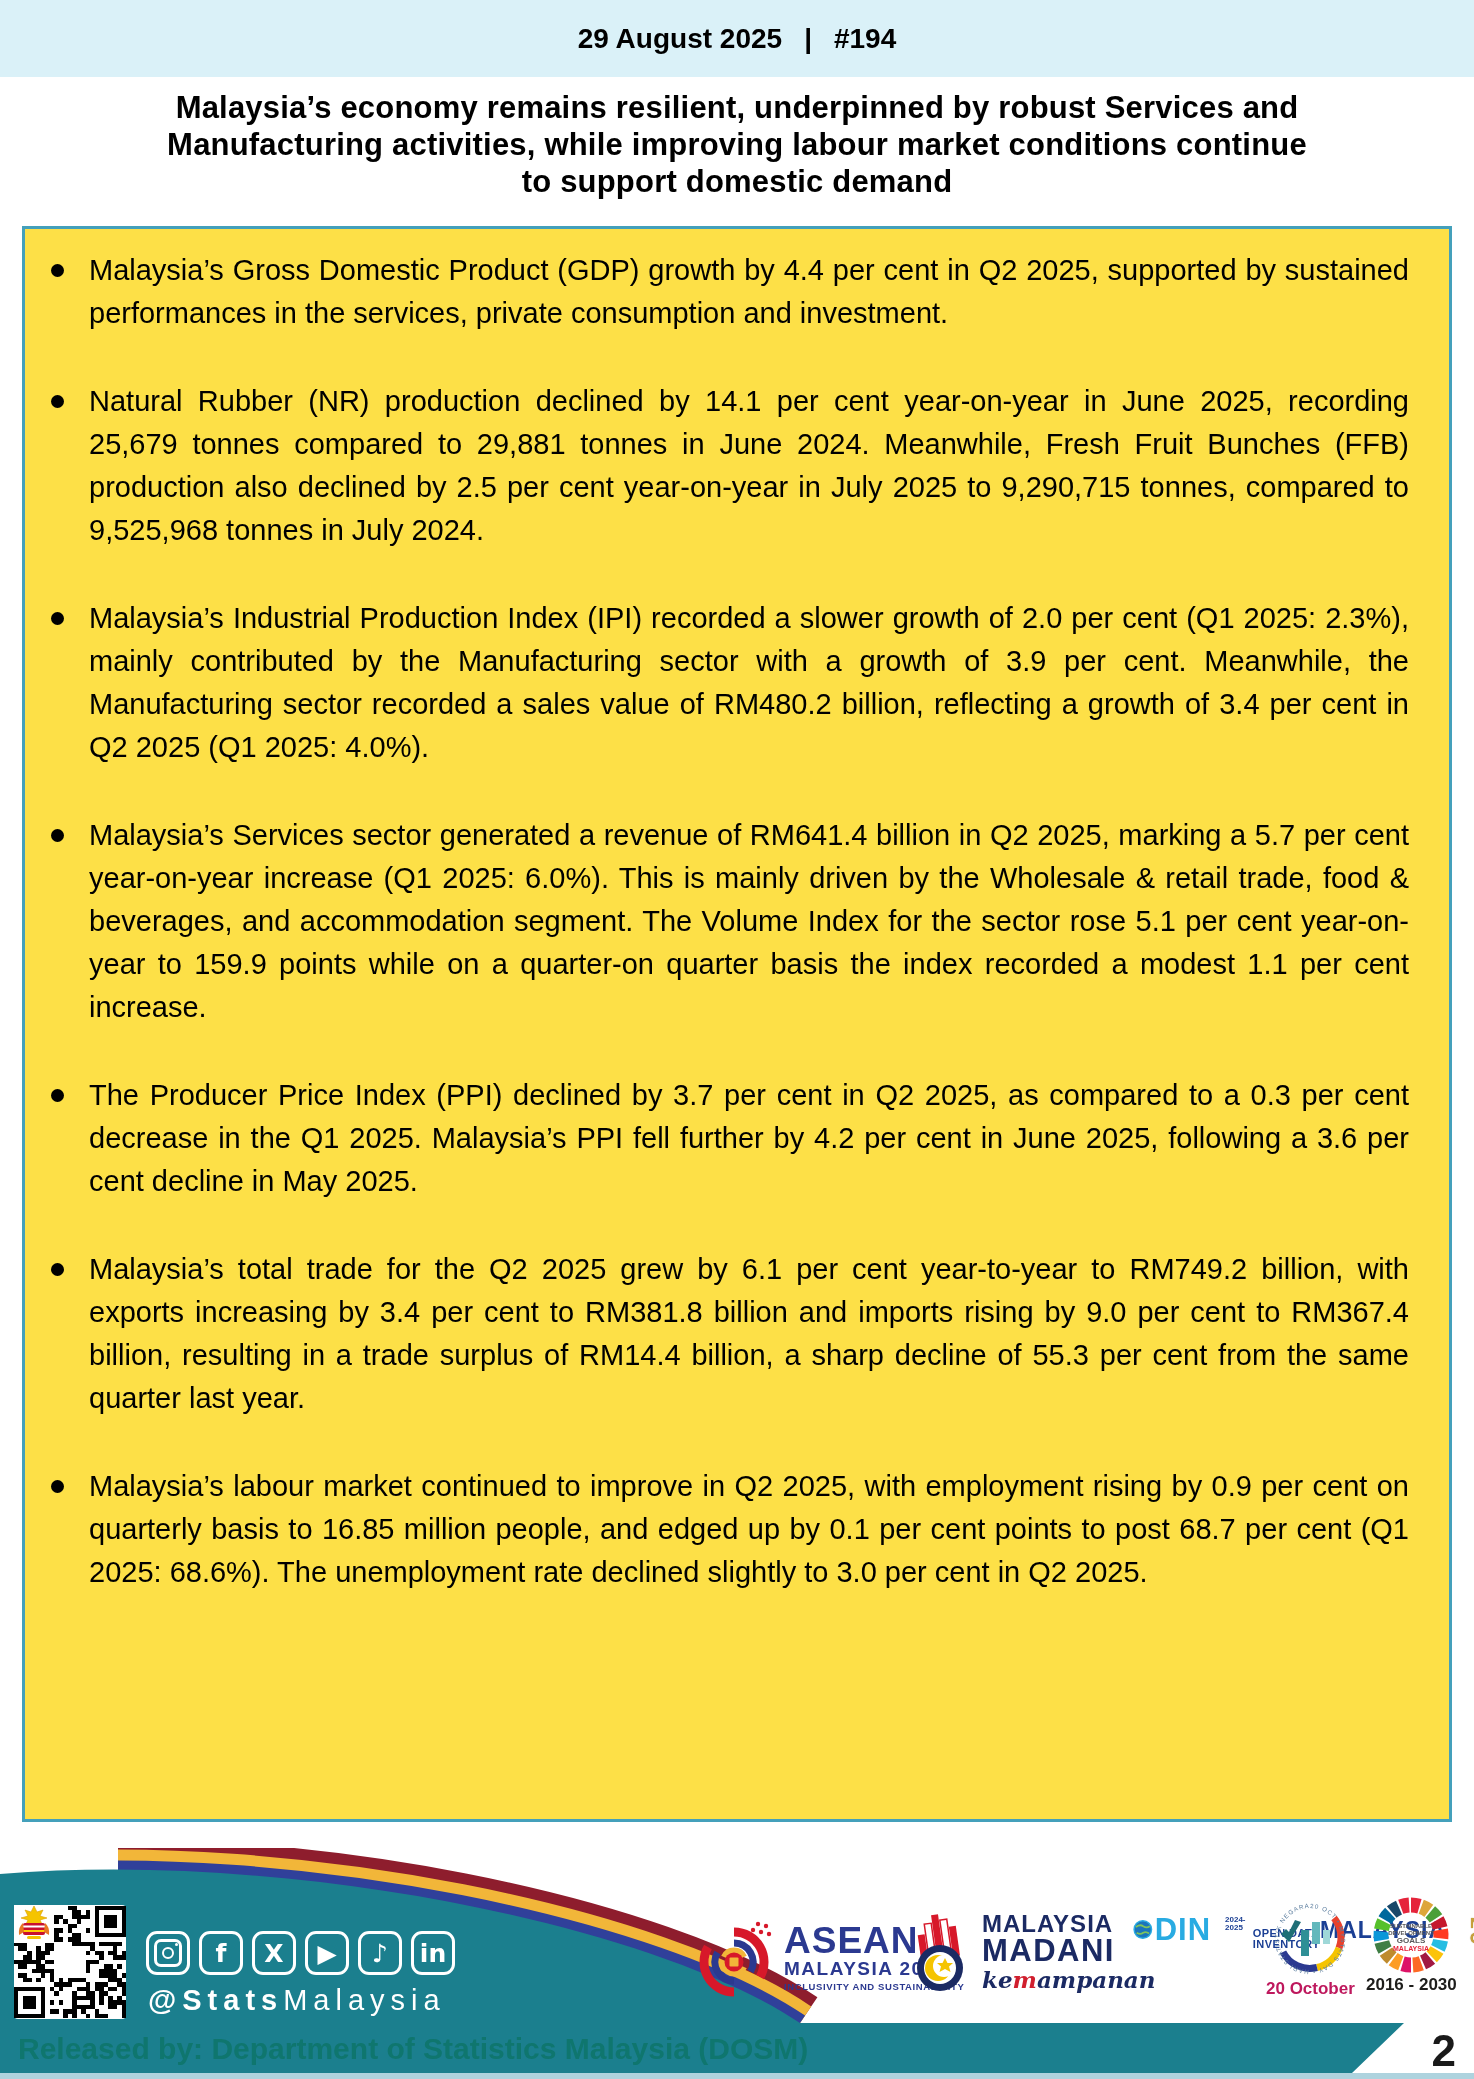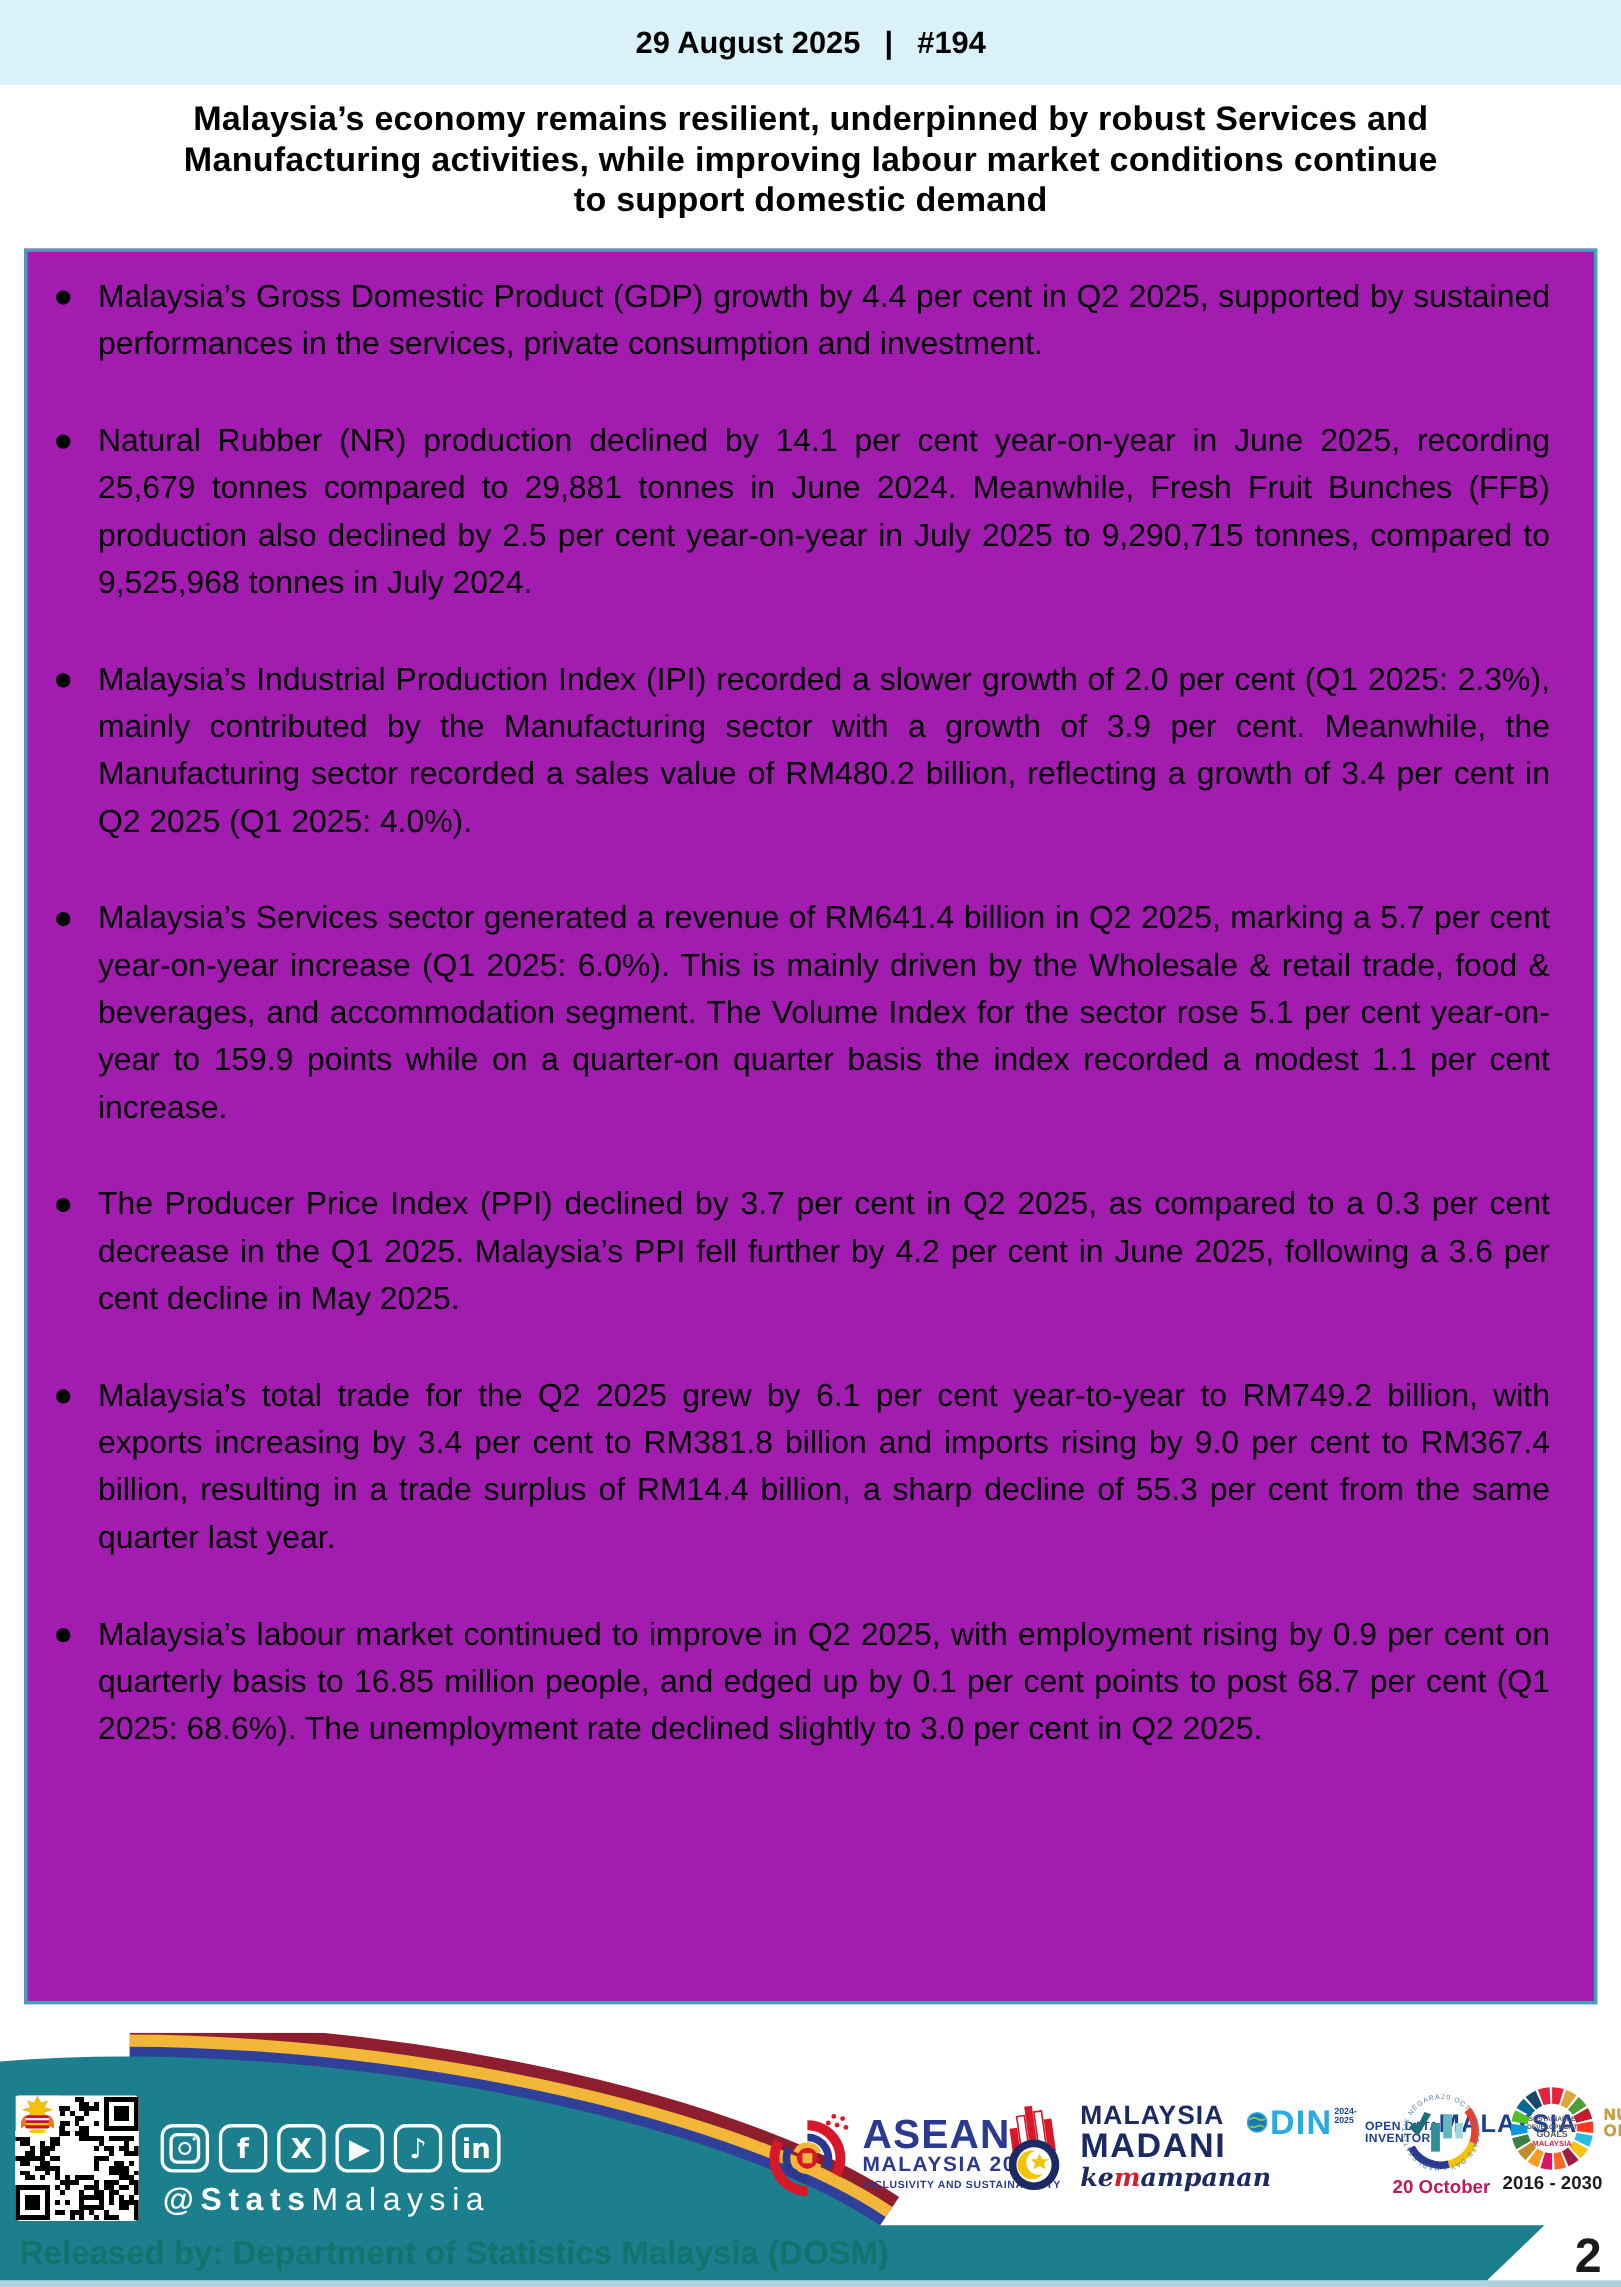--- a/index.html
+++ b/index.html
@@ -13,21 +13,21 @@
     height:77px;background:#daf1f8;display:flex;align-items:center;justify-content:center;
     font-weight:bold;font-size:28px;color:#000;gap:22px;
   }
   
   .doc-title{
     margin:12px 40px 0;text-align:center;font-weight:bold;color:#000;
     font-size:31px;line-height:37px;white-space:pre-line;letter-spacing:0.2px;
   }
   
   .content-box{
-    margin:26px 22px 0;border:3px solid #44a0bb;background:#a21caf;
+    margin:26px 22px 0;border:3px solid #44a0bb;background:#fde047;
     height:1596px;box-sizing:border-box;overflow:hidden;
     padding:20px 40px 0 10px;
   }
   ul.bullet-list{list-style:none;margin:0;padding:0;}
   li.bullet-item{position:relative;padding-left:54px;margin-bottom:45px;}
   li.bullet-item:last-child{margin-bottom:0;}
   .bullet-dot{
     position:absolute;left:16px;top:15px;width:13px;height:13px;border-radius:50%;background:#000;
   }
   .bullet-text{
@@ -68,21 +68,21 @@
   .asean-tag{font-size:9.5px;font-weight:bold;letter-spacing:0.6px;line-height:13px;}
   .madani-logo{left:912px;top:62px;gap:8px;}
   .madani-text{display:flex;flex-direction:column;color:#1b2a63;}
   .madani-l1{font-size:24px;font-weight:bold;letter-spacing:1px;line-height:24px;}
   .madani-l2{font-size:31px;font-weight:bold;letter-spacing:1.5px;line-height:30px;}
   .madani-script{font-family:"DejaVu Serif",serif;font-style:italic;font-weight:bold;font-size:23px;line-height:28px;align-self:flex-end;}
   .madani-script .accent{color:#d01f2e;}
   .odin-logo{left:1133px;top:60px;flex-direction:row;align-items:center;line-height:1;}
   .odin-top{display:flex;align-items:center;gap:2px;}
   .odin-word{font-size:31px;font-weight:bold;color:#29abe2;letter-spacing:1px;}
-  .odin-years{font-size:8px;font-weight:bold;color:#1b3f94;align-self:flex-start;margin-top:2px;}
+  .odin-years{font-size:8px;font-weight:bold;color:#1b3f94;align-self:flex-start;margin-top:2px;margin-left:12px;}
   .odin-l1{font-size:11px;font-weight:bold;color:#1b3f94;letter-spacing:0.4px;margin-top:20px;}
   .odin-l2{font-size:23px;font-weight:bold;color:#1b3f94;letter-spacing:1px;margin-top:2px;}
   .odin-l3{font-size:15px;font-weight:bold;color:#c9a13b;letter-spacing:1px;margin-top:2px;
            text-shadow:0 0 1px #8a6d20;padding-left:24px;}
   .odin-l4{font-size:13px;font-weight:bold;color:#2a7fc1;letter-spacing:1px;margin-top:2px;}
   .oct-logo{left:1266px;top:52px;flex-direction:column;align-items:center;}
   .oct-label{font-size:17px;font-weight:bold;color:#be185d;margin-top:1px;}
   .sdg-logo{left:1366px;top:48px;flex-direction:column;align-items:center;}
   .sdg-label{font-size:17px;font-weight:bold;color:#1d1d1b;margin-top:1px;}
   .sdg-center{font-family:"Liberation Sans",sans-serif;}

